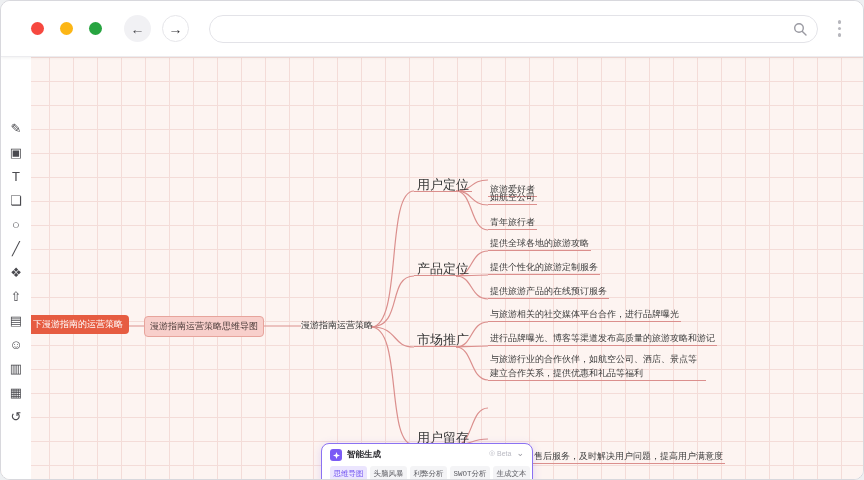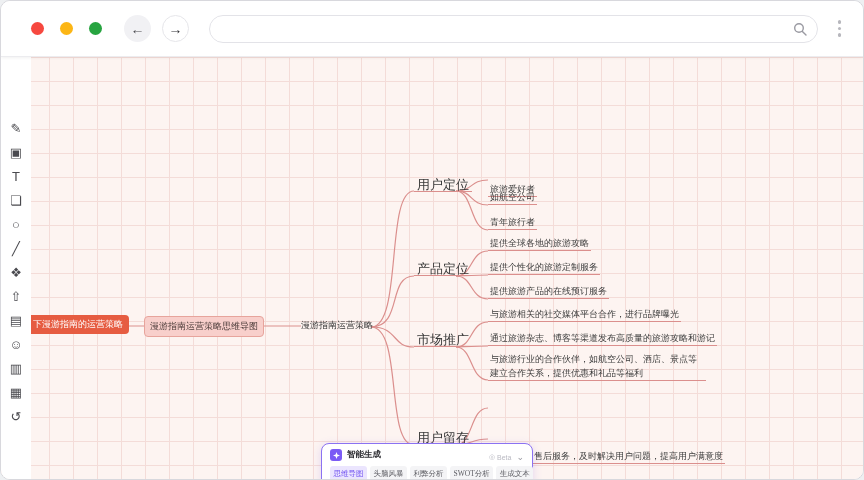--- a/index.html
+++ b/index.html
@@ -60,29 +60,29 @@
   .m-title{ background:#f8cfcb; border:1px solid #e7a49c; border-radius:4px; padding:3px 5px; color:#4a3a38; }
   .m-center{ color:#333; }
   .m-branch{ font-size:13px; border-bottom:1px solid #db8f8d; padding:0 3px; color:#383838;}
   .m-leaf{ border-bottom:1px solid #db8f8d; padding:0 2px; }
   .m-wrap{ white-space:normal; width:218px; line-height:13.5px; }
   
   .ai-panel{
     position:absolute; left:320px; top:442px; width:212px; z-index:10; background:#fff;
     border:1px solid #8b72f2; border-radius:8px; box-shadow:0 2px 10px rgba(110,80,240,.18);
   }
-  .ai-head{ display:flex; align-items:flex-end; padding:5px 8px 3px 8px; }
+  .ai-head{ display:flex; align-items:flex-start; padding:5px 8px 3px 8px; }
   .ai-ic{ width:12px; height:12px; background:#7b5bf5; border-radius:3px; display:flex;
           align-items:center; justify-content:center; }
   .ai-title{ font-size:8.5px; font-weight:bold; color:#2e2e33; margin-left:5px; }
   .ai-beta{ margin-left:auto; font-size:7px; color:#b9b9c2; display:flex; align-items:center; gap:2px;}
   .ai-chevron{ font-size:9px; color:#9a9aa2; margin-left:5px; cursor:pointer; line-height:8px;}
   .ai-chips{ display:flex; gap:3px; padding:2px 8px 6px 8px; }
   .chip{ font-size:7.5px; padding:2.5px 3.5px; border-radius:3px; background:#f4f4f6; color:#5d5d63;
-         border:none; cursor:pointer; white-space:nowrap; font-family:Liberation Serif, serif;}
+         border:none; cursor:pointer; white-space:nowrap; font-family:Liberation Mono, monospace;}
   .chip.sel{ background:#ebe5fe; color:#6c4cf0; }
   
   .watermark{
     position:absolute; right:34px; bottom:12px; z-index:11; display:flex; align-items:center;
     gap:6px; opacity:.85; pointer-events:none;
   }
   .wm-text{ font-size:17px; font-weight:bold; color:#8d949d; letter-spacing:1px; }
 </style>
 </head>
 <body>
@@ -123,21 +123,21 @@
 
   <div class="m-node m-leaf" style="left:487px; top:182px;">旅游爱好者</div>
   <div class="m-node m-leaf" style="left:487px; top:190px;">如航空公司</div>
   <div class="m-node m-leaf" style="left:487px; top:215px;">青年旅行者</div>
 
   <div class="m-node m-leaf" style="left:487px; top:236px;">提供全球各地的旅游攻略</div>
   <div class="m-node m-leaf" style="left:487px; top:260px;">提供个性化的旅游定制服务</div>
   <div class="m-node m-leaf" style="left:487px; top:284px;">提供旅游产品的在线预订服务</div>
 
   <div class="m-node m-leaf" style="left:487px; top:307px;">与旅游相关的社交媒体平台合作，进行品牌曝光</div>
-  <div class="m-node m-leaf" style="left:487px; top:331px;">通过旅游杂志、博客等渠道发布高质量的旅游攻略和游记</div>
+  <div class="m-node m-leaf" style="left:487px; top:331px;">进行品牌曝光、博客等渠道发布高质量的旅游攻略和游记</div>
   <div class="m-node m-leaf m-wrap" style="left:487px; top:352px;">与旅游行业的合作伙伴，如航空公司、酒店、景点等建立合作关系，提供优惠和礼品等福利</div>
 
   <div class="m-node m-leaf" style="left:531px; top:449px;">售后服务，及时解决用户问题，提高用户满意度</div>
 
   <div class="sidebar">
     <div class="tool">✎</div>
     <div class="tool">▣</div>
     <div class="tool">T</div>
     <div class="tool">❏</div>
     <div class="tool">○</div>

